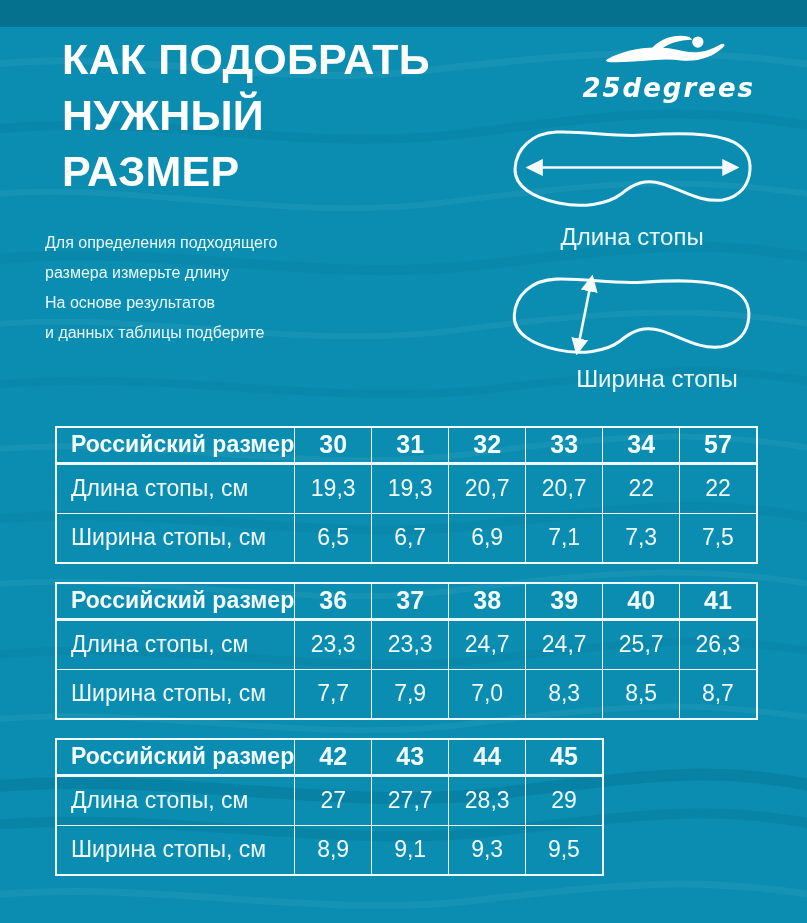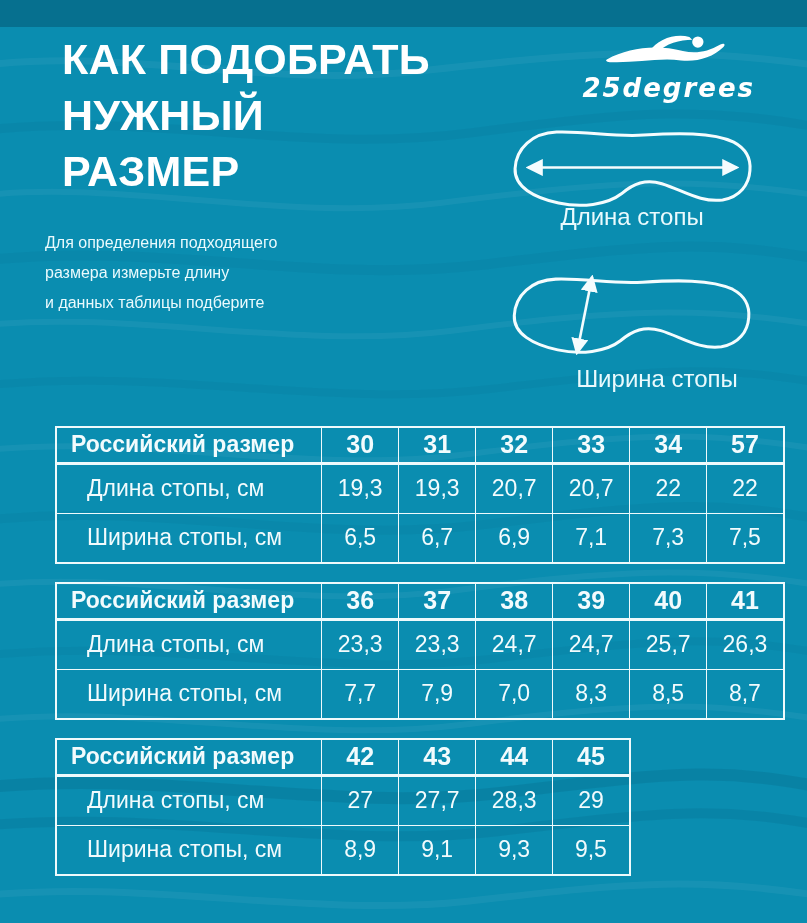--- a/index.html
+++ b/index.html
@@ -42,21 +42,21 @@
     font-size:16px;line-height:30px;color:var(--ink-soft);
   }
 
   
   .foot-1{position:absolute;left:508px;top:92px;width:248px;height:98px;}
   .foot-2{position:absolute;left:506px;top:240px;width:250px;height:96px;}
   .diagram-label{
     position:absolute;width:248px;text-align:center;
     font-size:24px;color:var(--ink-soft);
   }
-  .label-1{left:508px;top:176px;}
+  .label-1{left:508px;top:196px;}
   .label-2{left:533px;top:338px;}
 
   
   .tables{position:absolute;left:55px;top:399px;}
   table.size-table{
     border-collapse:collapse;
     margin-bottom:18px;
     color:#f2fbfd;
   }
   table.size-table th, table.size-table td{
@@ -64,27 +64,27 @@
     vertical-align:middle;
     white-space:nowrap;
   }
   table.size-table{border:2px solid var(--border);}
   table.size-table thead th{
     height:36px;font-size:25px;font-weight:700;
     border-bottom:3.5px solid var(--border);
     text-align:center;
   }
   table.size-table thead th.row-label{
-    font-size:23px;text-align:left;padding-left:14px;padding-right:27px;
+    font-size:23px;text-align:left;padding-left:14px;padding-right:0;
   }
   table.size-table td{
     height:50px;font-size:23px;font-weight:400;text-align:center;
   }
   table.size-table td.row-label{
-    text-align:left;padding-left:30px;font-size:23px;
+    text-align:left;padding-left:14px;font-size:23px;
   }
   .label-col{width:235px;}
   .data-col{width:77px;}
 </style>
 </head>
 <body>
 
 <div class="canvas">
 
   <svg class="waves" viewBox="0 0 807 923" preserveAspectRatio="none" aria-hidden="true">
@@ -119,20 +119,21 @@
         <path d="M48,20 C57,6 76,0 91,4 L94,7 C81,7 66,11 56,21 C53,23 49,23 48,20 Z"></path>
         <path d="M3,28 C27,15 56,12 84,19 C98,22 110,20 124,12 C128,10 130,12 127,15 C116,26 98,31 82,29 C58,26 32,32 8,31 C3,31 1,29 3,28 Z"></path>
       </g>
     </svg>
     <div class="wordmark">25degrees</div>
   </div>
 
   <div class="intro">
     <div>Для определения подходящего</div>
     <div>размера измерьте длину</div>
+    <div>На основе результатов</div>
     <div>и данных таблицы подберите</div>
   </div>
 
   <svg class="foot-1" viewBox="0 0 245 95" aria-hidden="true">
     <defs>
       <marker id="ah1" viewBox="0 0 10 10" refX="8.5" refY="5" markerWidth="6.5" markerHeight="6.5" orient="auto-start-reverse">
         <path d="M0,0 L10,5 L0,10 Z" fill="#f4fcfe"></path>
       </marker>
     </defs>
     <path d="M7,48

